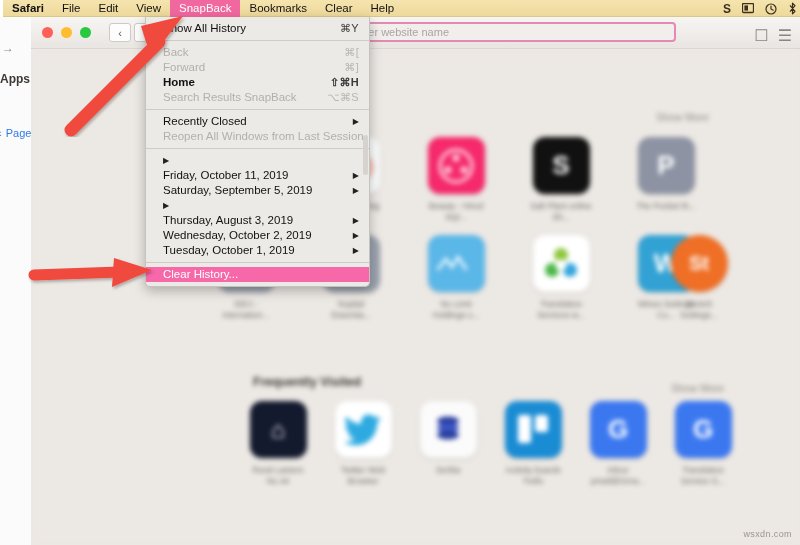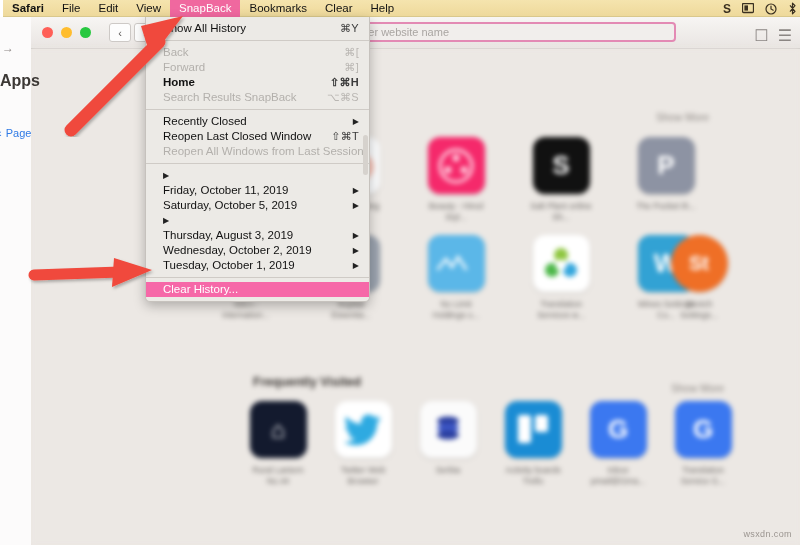--- a/index.html
+++ b/index.html
@@ -287,21 +287,21 @@
         <div class="tile-ico" style="background:#3b78f0;">G</div>
         <div class="tile-label">Translation Service G...</div>
       </div>
     </div>
   </div>
 
   <div style="position:absolute; left:0; top:17px; width:31px; height:528px; background:#fcfbfb; z-index:5;">
     <div class="sidebar-row" style="top:24px; left:2px;">
       <span class="sb-arrow">→</span>
     </div>
-    <div style="position:absolute; left:0; top:55px; font-size:16px; color:#3c3835; font-weight:600;">Apps</div>
+    <div style="position:absolute; left:0; top:55px; font-size:12px; color:#3c3835; font-weight:600;">Apps</div>
     <div style="position:absolute; left:28px; top:54px; width:3px; height:20px;"></div>
     <div class="page-link" style="left:-2px; top:110px;">
       <span style="color:#2f7ae5;">‹</span>
       <span>Page</span>
     </div>
   </div>
 
   <div class="menubar">
     <div class="mb-left">
       <span class="mb-item apple">Safari</span>
@@ -360,39 +360,35 @@
       <span class="label">Search Results SnapBack</span>
       <span class="key">⌥⌘S</span>
     </div>
 
     <div class="sep"></div>
 
     <div class="mi">
       <span class="label">Recently Closed</span>
       <span class="submenu-arrow">▶</span>
     </div>
-    <div class="mi">
-      <span class="label">Reopen Last Closed Window</span>
-      <span class="key">⇧⌘T</span>
-    </div>
     <div class="mi disabled">
       <span class="label">Reopen All Windows from Last Session</span>
     </div>
 
     <div class="sep"></div>
 
     <div class="mi">
       <span class="submenu-arrow">▶</span>
     </div>
     <div class="mi">
       <span class="label">Friday, October 11, 2019</span>
       <span class="submenu-arrow">▶</span>
     </div>
     <div class="mi">
-      <span class="label">Saturday, October 5, 2019</span>
+      <span class="label">Saturday, September 5, 2019</span>
       <span class="submenu-arrow">▶</span>
     </div>
     <div class="mi">
       <span class="submenu-arrow">▶</span>
     </div>
     <div class="mi">
       <span class="label">Thursday, August 3, 2019</span>
       <span class="submenu-arrow">▶</span>
     </div>
     <div class="mi">

